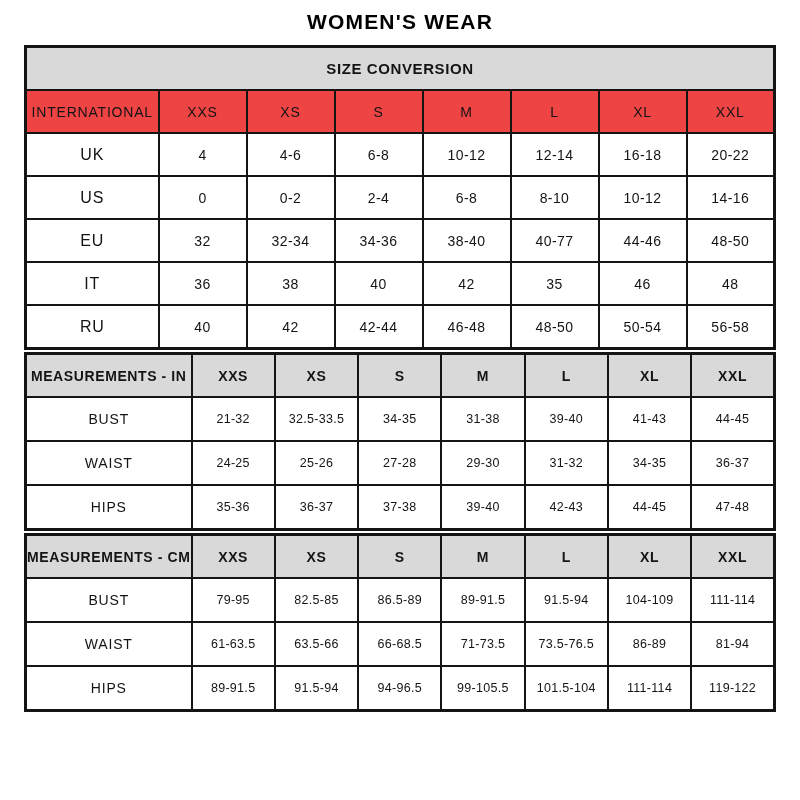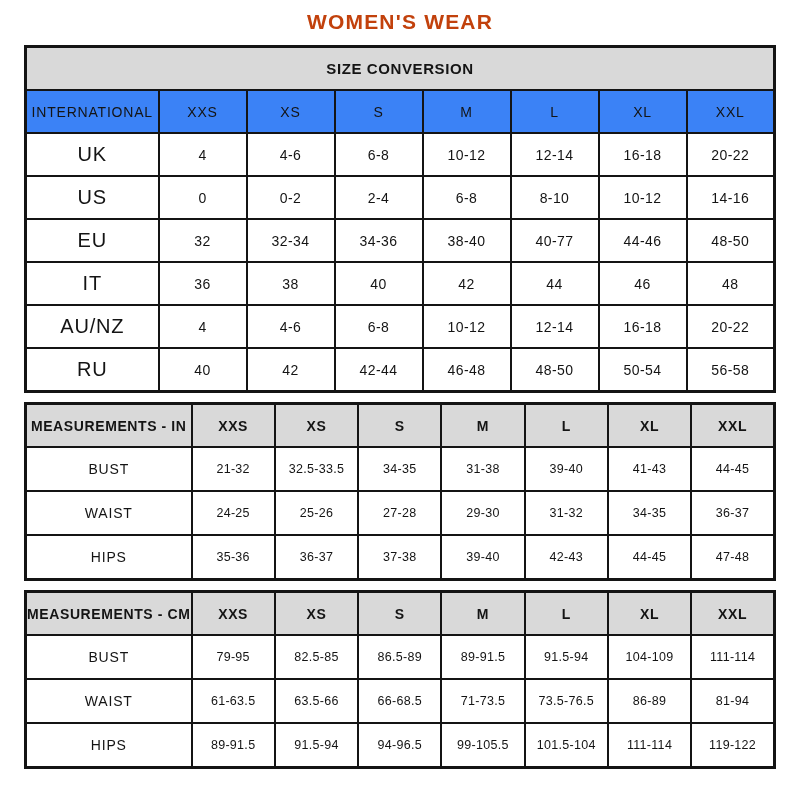--- a/index.html
+++ b/index.html
@@ -11,54 +11,54 @@
     font-family: "Liberation Sans", sans-serif;
     color: #141414;
     background: #ffffff;
   }
   .page-title {
     margin: 2px 0 11px 0;
     text-align: center;
     font-size: 21px;
     font-weight: 700;
     letter-spacing: 1.2px;
-    color: #c2410c;
+    color: #000000;
   }
   table.tbl {
     border-collapse: collapse;
     table-layout: fixed;
     width: 752px;
     border: 3px solid #141414;
-    margin: 0 0 9px 0;
+    margin: 0 0 2px 0;
   }
   table.tbl th, table.tbl td {
     border: 2px solid #141414;
     text-align: center;
     vertical-align: middle;
     padding: 0;
     overflow: hidden;
     white-space: nowrap;
   }
   
   .size-tbl .banner {
     height: 41px;
     background: #d9d9d9;
     font-size: 15px;
     font-weight: 700;
     letter-spacing: 0.6px;
   }
   .size-tbl .col-head {
     height: 41px;
-    background: #3b82f6;
+    background: #ef4444;
     font-weight: 400;
     font-size: 14px;
     letter-spacing: 0.8px;
   }
   .size-tbl td { height: 41px; font-size: 14px; letter-spacing: 0.4px; }
-  .size-tbl td.rlabel { font-size: 20px; letter-spacing: 0.8px; }
+  .size-tbl td.rlabel { font-size: 16px; letter-spacing: 0.8px; }
   
   .meas-tbl th {
     height: 41px;
     background: #d9d9d9;
     font-weight: 700;
     font-size: 14px;
     letter-spacing: 0.6px;
   }
   .meas-tbl td { height: 42px; font-size: 12.5px; letter-spacing: 0.3px; }
   .meas-tbl td.rlabel { font-size: 14px; letter-spacing: 0.8px; }
@@ -126,33 +126,23 @@
         <td>40-77</td>
         <td>44-46</td>
         <td>48-50</td>
       </tr>
       <tr>
         <td class="rlabel">IT</td>
         <td>36</td>
         <td>38</td>
         <td>40</td>
         <td>42</td>
-        <td>44</td>
+        <td>35</td>
         <td>46</td>
         <td>48</td>
-      </tr>
-      <tr>
-        <td class="rlabel">AU/NZ</td>
-        <td>4</td>
-        <td>4-6</td>
-        <td>6-8</td>
-        <td>10-12</td>
-        <td>12-14</td>
-        <td>16-18</td>
-        <td>20-22</td>
       </tr>
       <tr>
         <td class="rlabel">RU</td>
         <td>40</td>
         <td>42</td>
         <td>42-44</td>
         <td>46-48</td>
         <td>48-50</td>
         <td>50-54</td>
         <td>56-58</td>

